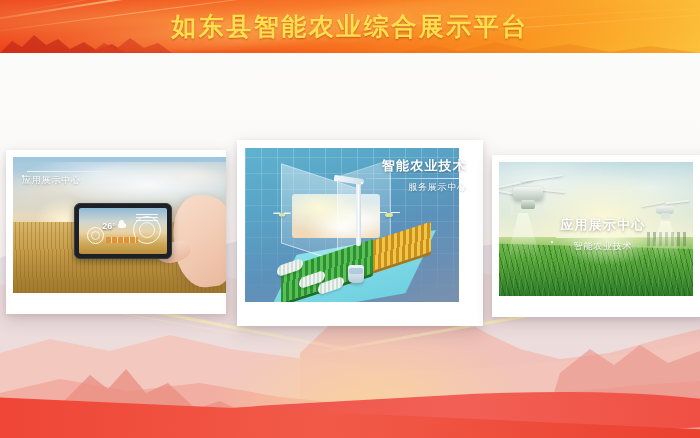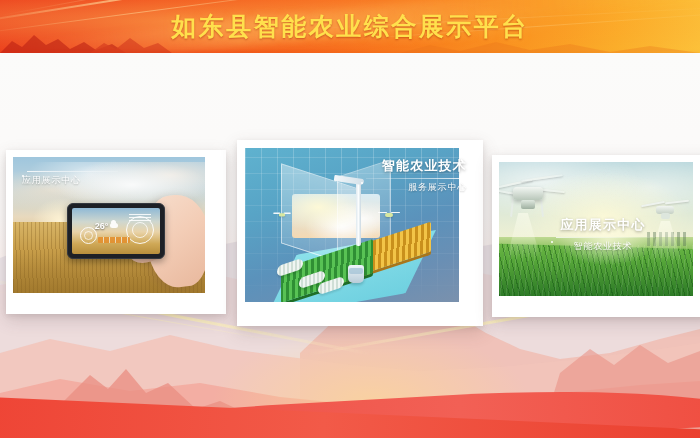--- a/index.html
+++ b/index.html
@@ -66,21 +66,21 @@
   .card .inner{position:absolute;overflow:hidden;}
   .card-text{position:absolute;z-index:9;color:#fff;}
   .card-title{font-size:13px;font-weight:bold;letter-spacing:1.2px;line-height:1.2;text-shadow:0 1px 3px rgba(0,0,0,.35);white-space:nowrap;}
   .card-sub{font-size:9px;letter-spacing:.8px;line-height:1.2;margin-top:3px;text-shadow:0 1px 2px rgba(0,0,0,.30);white-space:nowrap;opacity:.95;}
   .divider{height:1px;background:linear-gradient(90deg,rgba(255,255,255,.85),rgba(255,255,255,.12));margin:4px 0 2px;}
   .dot{width:2px;height:2px;background:#fff;position:absolute;border-radius:50%;}
 
   
   #card-left{left:6px;top:150px;width:206px;height:150px;padding:7px;}
   #card-left .inner{left:7px;top:7px;width:192px;height:136px;
-    background:linear-gradient(180deg,#9fc6dd 0%,#bcd3dd 22%,#e8d9bd 44%,#e3c893 60%,#cdab66 78%,#b8913f 100%);}
+    background:linear-gradient(180deg,#9fc6dd 0%,#bcd3dd 22%,#e8d9bd 44%,#e3c893 60%,#cdab66 78%,#b8913f 100%);padding-left:27px;}
   .wheat{position:absolute;left:0;bottom:0;width:100%;height:52%;
     background:
       repeating-linear-gradient(88deg,rgba(120,85,25,.30) 0 1px,rgba(0,0,0,0) 1px 4px),
       linear-gradient(180deg,#d8b567 0%,#c79d49 40%,#a87f30 100%);}
   .wheatblur{position:absolute;left:0;bottom:0;width:100%;height:30%;background:linear-gradient(180deg,rgba(200,160,80,0),rgba(150,110,40,.35));}
   .clouds-l{position:absolute;left:0;top:4%;width:100%;height:44%;
     background:
       radial-gradient(ellipse at 62% 38%,rgba(255,255,255,.85) 0%,rgba(255,255,255,0) 46%),
       radial-gradient(ellipse at 82% 22%,rgba(255,240,225,.75) 0%,rgba(255,240,225,0) 40%),
       radial-gradient(ellipse at 40% 20%,rgba(255,255,255,.55) 0%,rgba(255,255,255,0) 38%),

